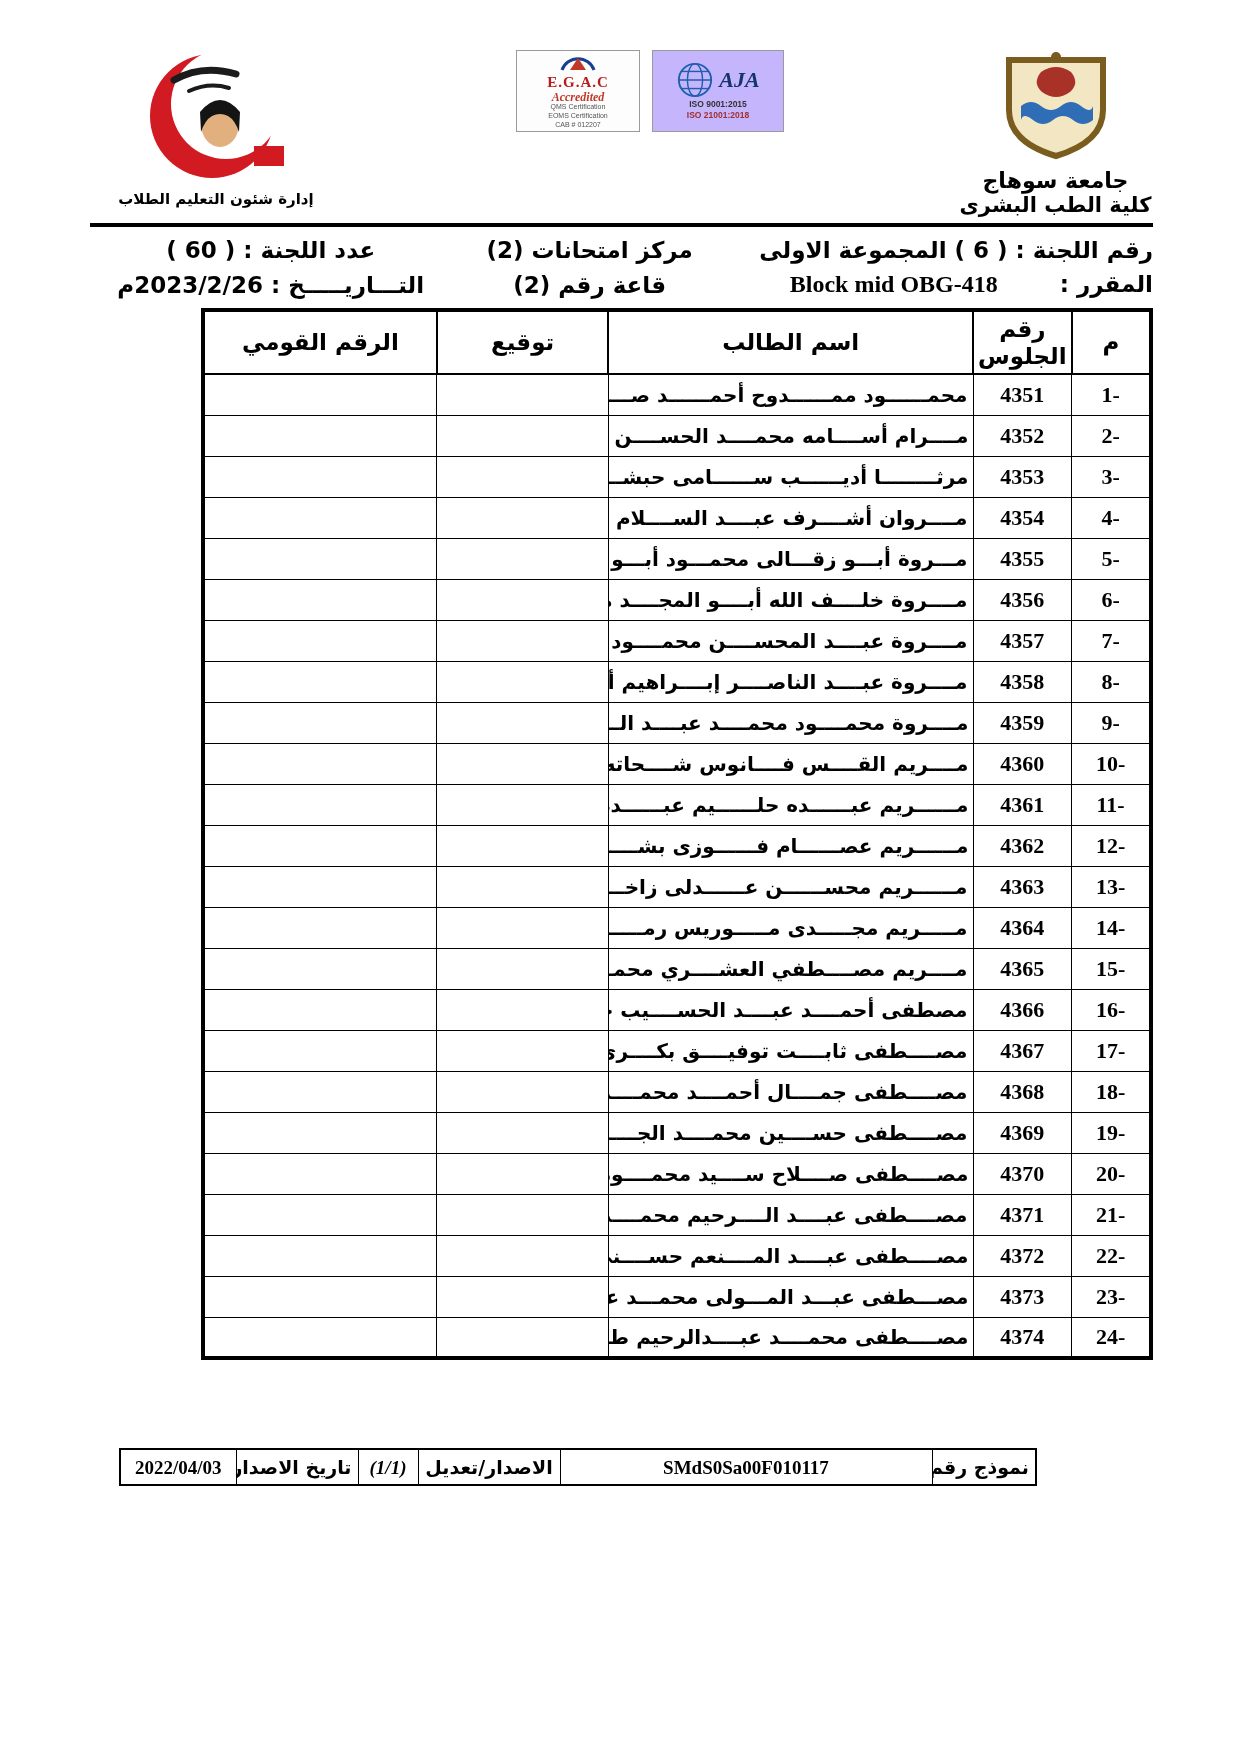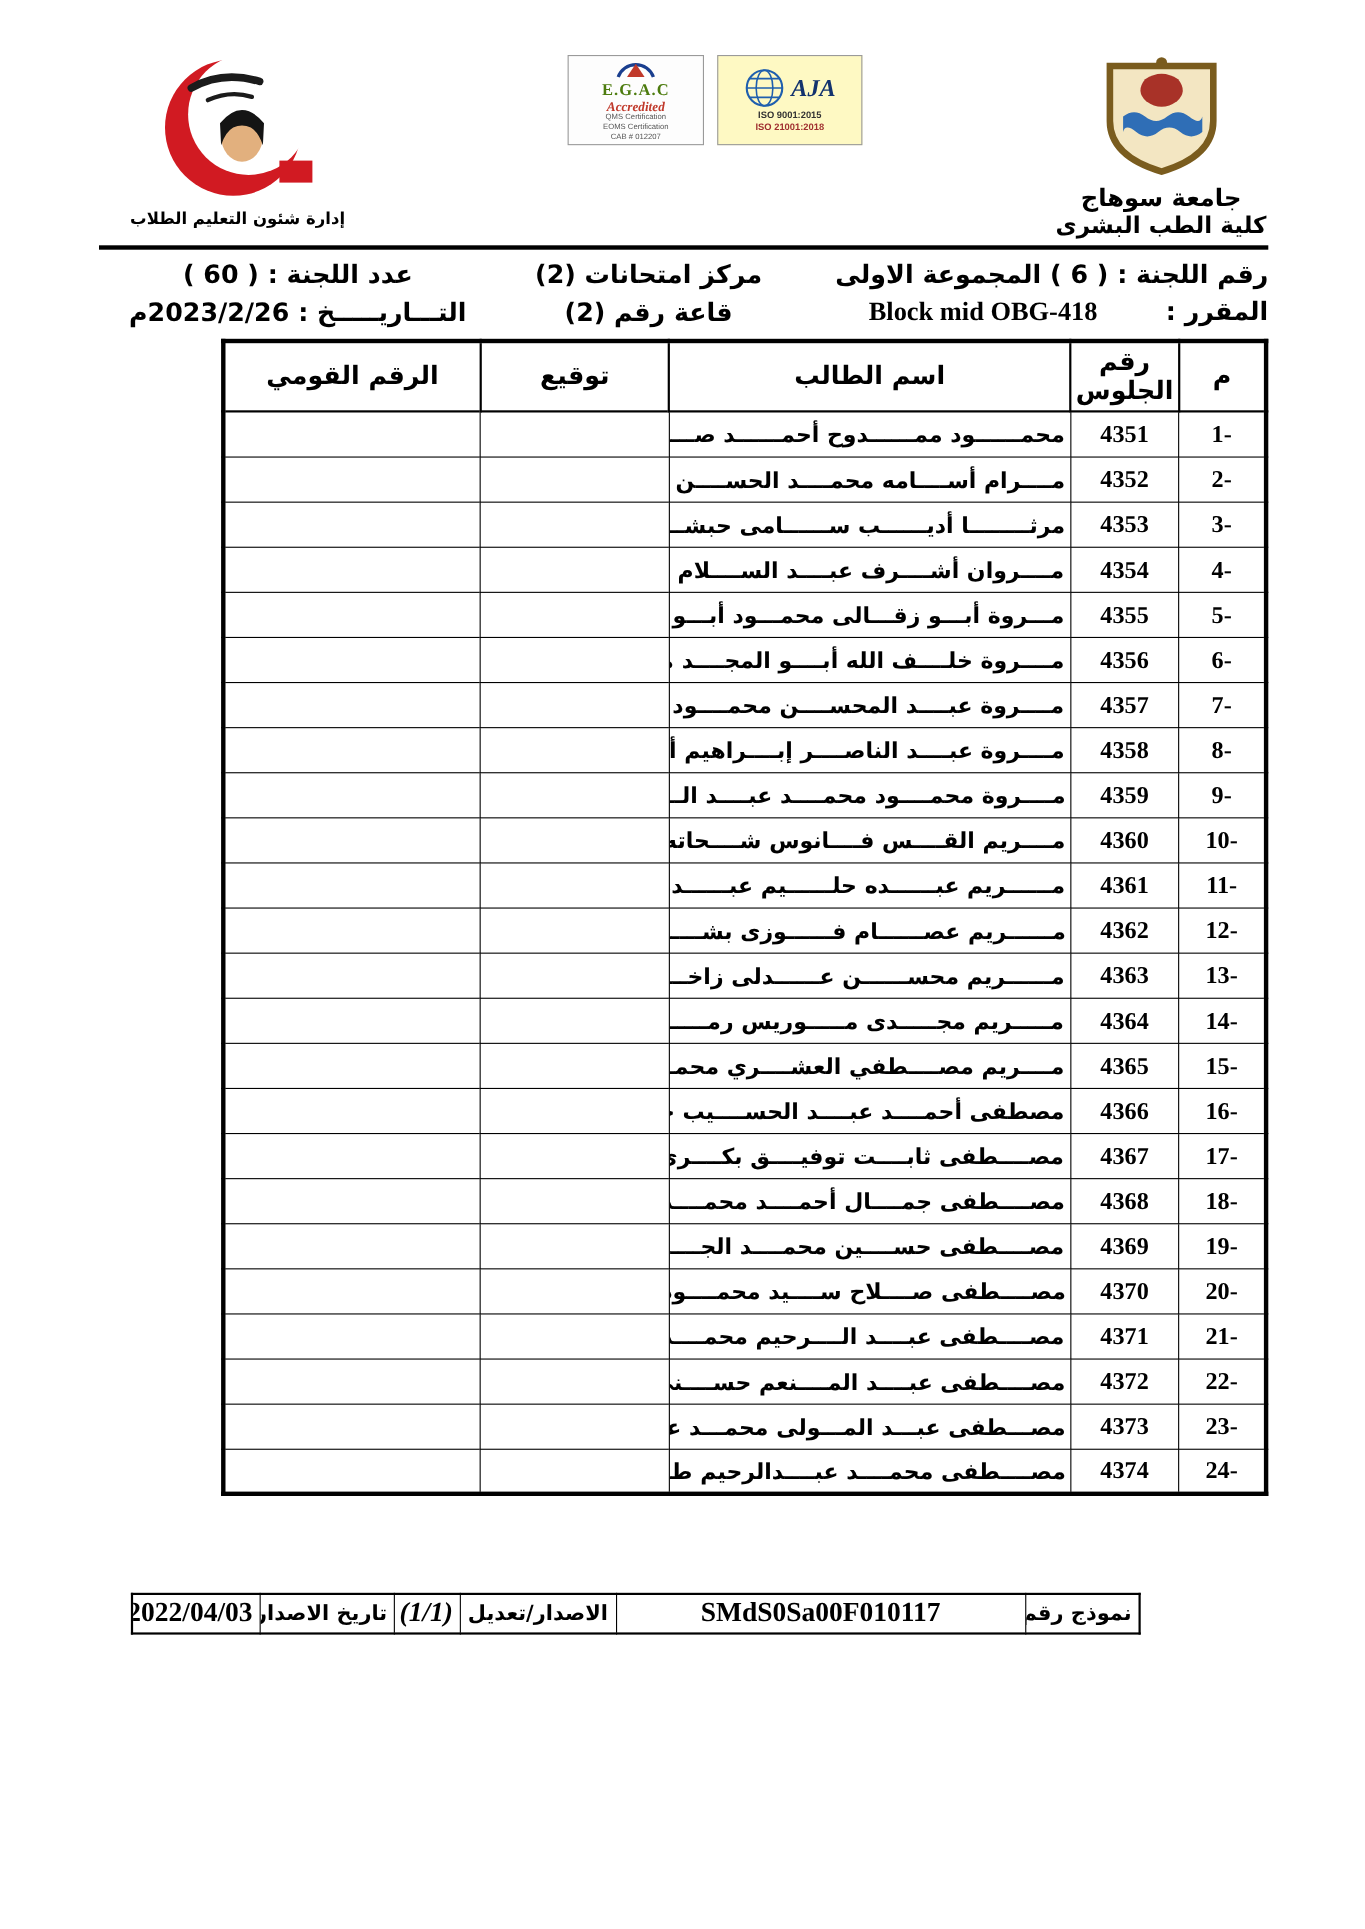--- a/index.html
+++ b/index.html
@@ -22,25 +22,25 @@
   .top-header { display: flex; justify-content: space-between; align-items: flex-start; }
   .uni-block { width: 195px; text-align: center; }
   .uni-name { font-size: 22px; margin-top: 2px; }
   .uni-fac  { font-size: 21px; }
   .center-block { flex: 1; text-align: center; padding: 0 10px; }
   .accred-row { display: flex; direction: ltr; justify-content: center; align-items: stretch; gap: 12px; }
   .egac-box {
     width: 124px; min-height: 74px; border: 1px solid #9a9a9a; background: #fdfdfd;
     text-align: center; padding: 2px 2px 1px;
   }
-  .egac-name { font-size: 15px; color: #4d7c0f; font-family: "Liberation Serif", serif; letter-spacing: 1px; line-height: 1.05; }
+  .egac-name { font-size: 15px; color: #b91c1c; font-family: "Liberation Serif", serif; letter-spacing: 1px; line-height: 1.05; }
   .egac-accredited { font-size: 12px; color: #c0392b; font-style: italic; font-family: "Liberation Serif", serif; line-height: 1.05; }
   .egac-small { font-size: 7px; color: #555; font-weight: normal; line-height: 1.25; font-family: "Liberation Sans", sans-serif; }
   .aja-box {
-    width: 132px; min-height: 74px; border: 1px solid #9a9a9a; background: #fef9c3;
+    width: 132px; min-height: 74px; border: 1px solid #9a9a9a; background: #c4b5fd;
     display: flex; flex-direction: column; align-items: center; justify-content: center; padding: 2px;
   }
   .aja-top { display: flex; direction: ltr; align-items: center; gap: 5px; }
   .aja-name { font-size: 22px; color: #13336e; font-family: "Liberation Serif", serif; font-style: italic; }
   .aja-iso { font-size: 8.5px; color: #333; line-height: 1.25; font-family: "Liberation Sans", sans-serif; }
   .aja-iso.second { color: #a03030; }
   .title-1 { font-size: 27px; margin-top: 8px; }
   .title-2 { font-size: 27px; margin-top: 2px; }
   .title-3 { font-size: 29px; margin-top: 4px; }
   .admin-block { width: 252px; text-align: center; }
@@ -85,21 +85,21 @@
   .form-footer td {
     border: 1.5px solid #000; height: 36px; font-size: 19px;
     text-align: center; padding: 0 6px; white-space: nowrap; overflow: hidden;
   }
   .fw-label  { width: 104px; }
   .fw-code   { width: 372px; }
   .fw-rev    { width: 142px; }
   .fw-revval { width: 60px; font-style: italic; }
   .fw-date   { width: 122px; }
   .fw-dateval{ width: 116px; }
-  .fw-code .ltr, .fw-revval .ltr, .fw-dateval .ltr { font-size: 25px; }
+  .fw-code .ltr, .fw-revval .ltr, .fw-dateval .ltr { font-size: 19px; }
 </style>
 </head>
 <body>
 
 <div class="page">
 
   <header class="top-header">
 
     <div class="uni-block">
       <svg width="118" height="112" viewBox="0 0 118 112">

